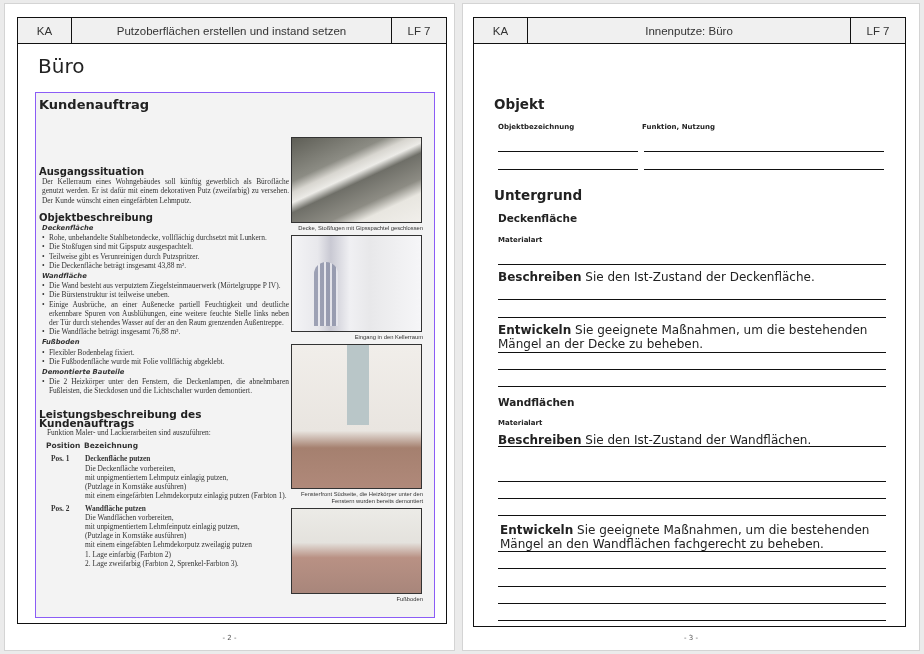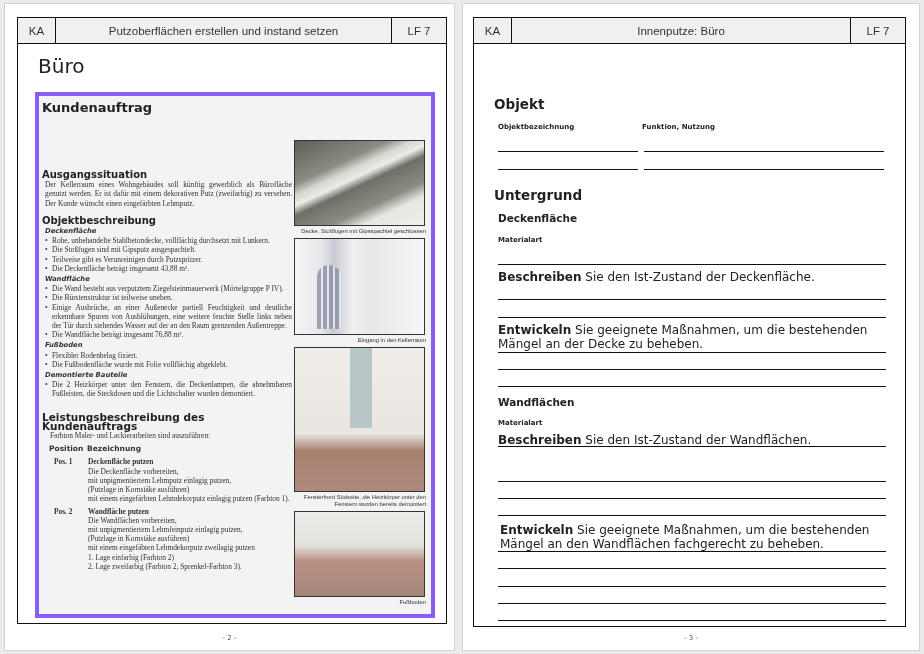--- a/index.html
+++ b/index.html
@@ -5,28 +5,28 @@
   * { box-sizing: border-box; margin: 0; padding: 0; }
   body { width: 924px; height: 654px; background: #ebebeb; position: relative; overflow: hidden; font-family: "DejaVu Sans", sans-serif; color: #1a1a1a; }
   .sheet { position: absolute; top: 3px; background: #fff; border: 1px solid #d4d4d4; }
   #sheet-left { left: 4px; width: 451px; height: 648px; }
   #sheet-right { left: 462px; width: 458px; height: 648px; }
   .frame { position: absolute; border: 1px solid #111; background: #fff; }
   #sheet-left .frame { left: 12px; top: 13px; width: 430px; height: 607px; }
   #sheet-right .frame { left: 10px; top: 13px; width: 433px; height: 610px; }
   .hdr { display: flex; height: 26px; border-bottom: 1px solid #111; background: #f0f0f0; font-family: "Liberation Sans", sans-serif; font-size: 11.5px; color: #333; }
   .hdr > div { display: flex; align-items: center; justify-content: center; }
-  .hdr .ka { width: 38px; border-right: 1px solid #111; }
+  .hdr .ka { width: 54px; border-right: 1px solid #111; }
   .hdr .title { flex: 1; border-right: 1px solid #111; text-align: right; }
   .hdr .lf { width: 54px; }
   .pagenum { position: absolute; bottom: 8px; width: 100%; text-align: center; font-size: 7px; color: #555; }
 
   
   .big-title { position: absolute; left: 20px; top: 36px; font-family: "DejaVu Sans", sans-serif; font-weight: normal; font-size: 20px; color: #222; }
-  .panel { position: absolute; left: 17px; top: 74px; width: 400px; height: 526px; background: #f3f3f3; border: 4px solid #8b5cf6; }
+  .panel { position: absolute; left: 17px; top: 74px; width: 400px; height: 526px; background: #f3f3f3; border: 1px solid #8b5cf6; }
   .panel h2 { font-family: "DejaVu Sans", sans-serif; font-size: 13px; font-weight: bold; color: #222; margin: 4px 0 0 3px; }
   .textcol { position: absolute; left: 3px; top: 26px; width: 250px; font-family: "Liberation Serif", serif; font-size: 7.4px; line-height: 9.2px; color: #333; margin-top: 48px; }
   .textcol h3 { font-family: "DejaVu Sans", sans-serif; font-size: 10px; font-weight: bold; color: #222; margin: 0 0 1px 0; }
   .textcol p { margin: 0 0 8px 3px; text-align: justify; }
   .textcol h4 { font-family: "DejaVu Sans", sans-serif; font-size: 6.8px; font-style: italic; font-weight: bold; color: #333; margin: 2px 0 0 3px; }
   .textcol ul { list-style: none; margin: 0 0 0 3px; }
   .textcol li { padding-left: 7px; position: relative; text-align: justify; }
   .textcol li::before { content: "•"; position: absolute; left: 0; }
   .section-gap { height: 12px; }
   .lb-title { font-family: "DejaVu Sans", sans-serif; font-size: 10.5px; font-weight: bold; color: #222; margin: 2px 0 0 0; }
@@ -97,21 +97,21 @@
           <li>Die Fußbodenfläche wurde mit Folie vollflächig abgeklebt.</li>
         </ul>
 
         <h4>Demontierte Bauteile</h4>
         <ul>
           <li>Die 2 Heizkörper unter den Fenstern, die Deckenlampen, die abnehmbaren Fußleisten, die Steckdosen und die Lichtschalter wurden demontiert.</li>
         </ul>
 
         <div class="section-gap"></div>
         <div class="lb-title">Leistungsbeschreibung des Kundenauftrags</div>
-        <div class="lb-intro">Farbton Maler- und Lackierarbeiten sind auszuführen:</div>
+        <div class="lb-intro">Funktion Maler- und Lackierarbeiten sind auszuführen:</div>
         <div class="pos-head">
           <span>Position</span>
           <span>Bezeichnung</span>
         </div>
         <div class="pos">
           <div class="num">Pos. 1</div>
           <div class="body">
             <b>Deckenfläche putzen</b>
             <div>Die Deckenfläche vorbereiten,</div>
             <div>mit unpigmentiertem Lehmputz einlagig putzen,</div>

